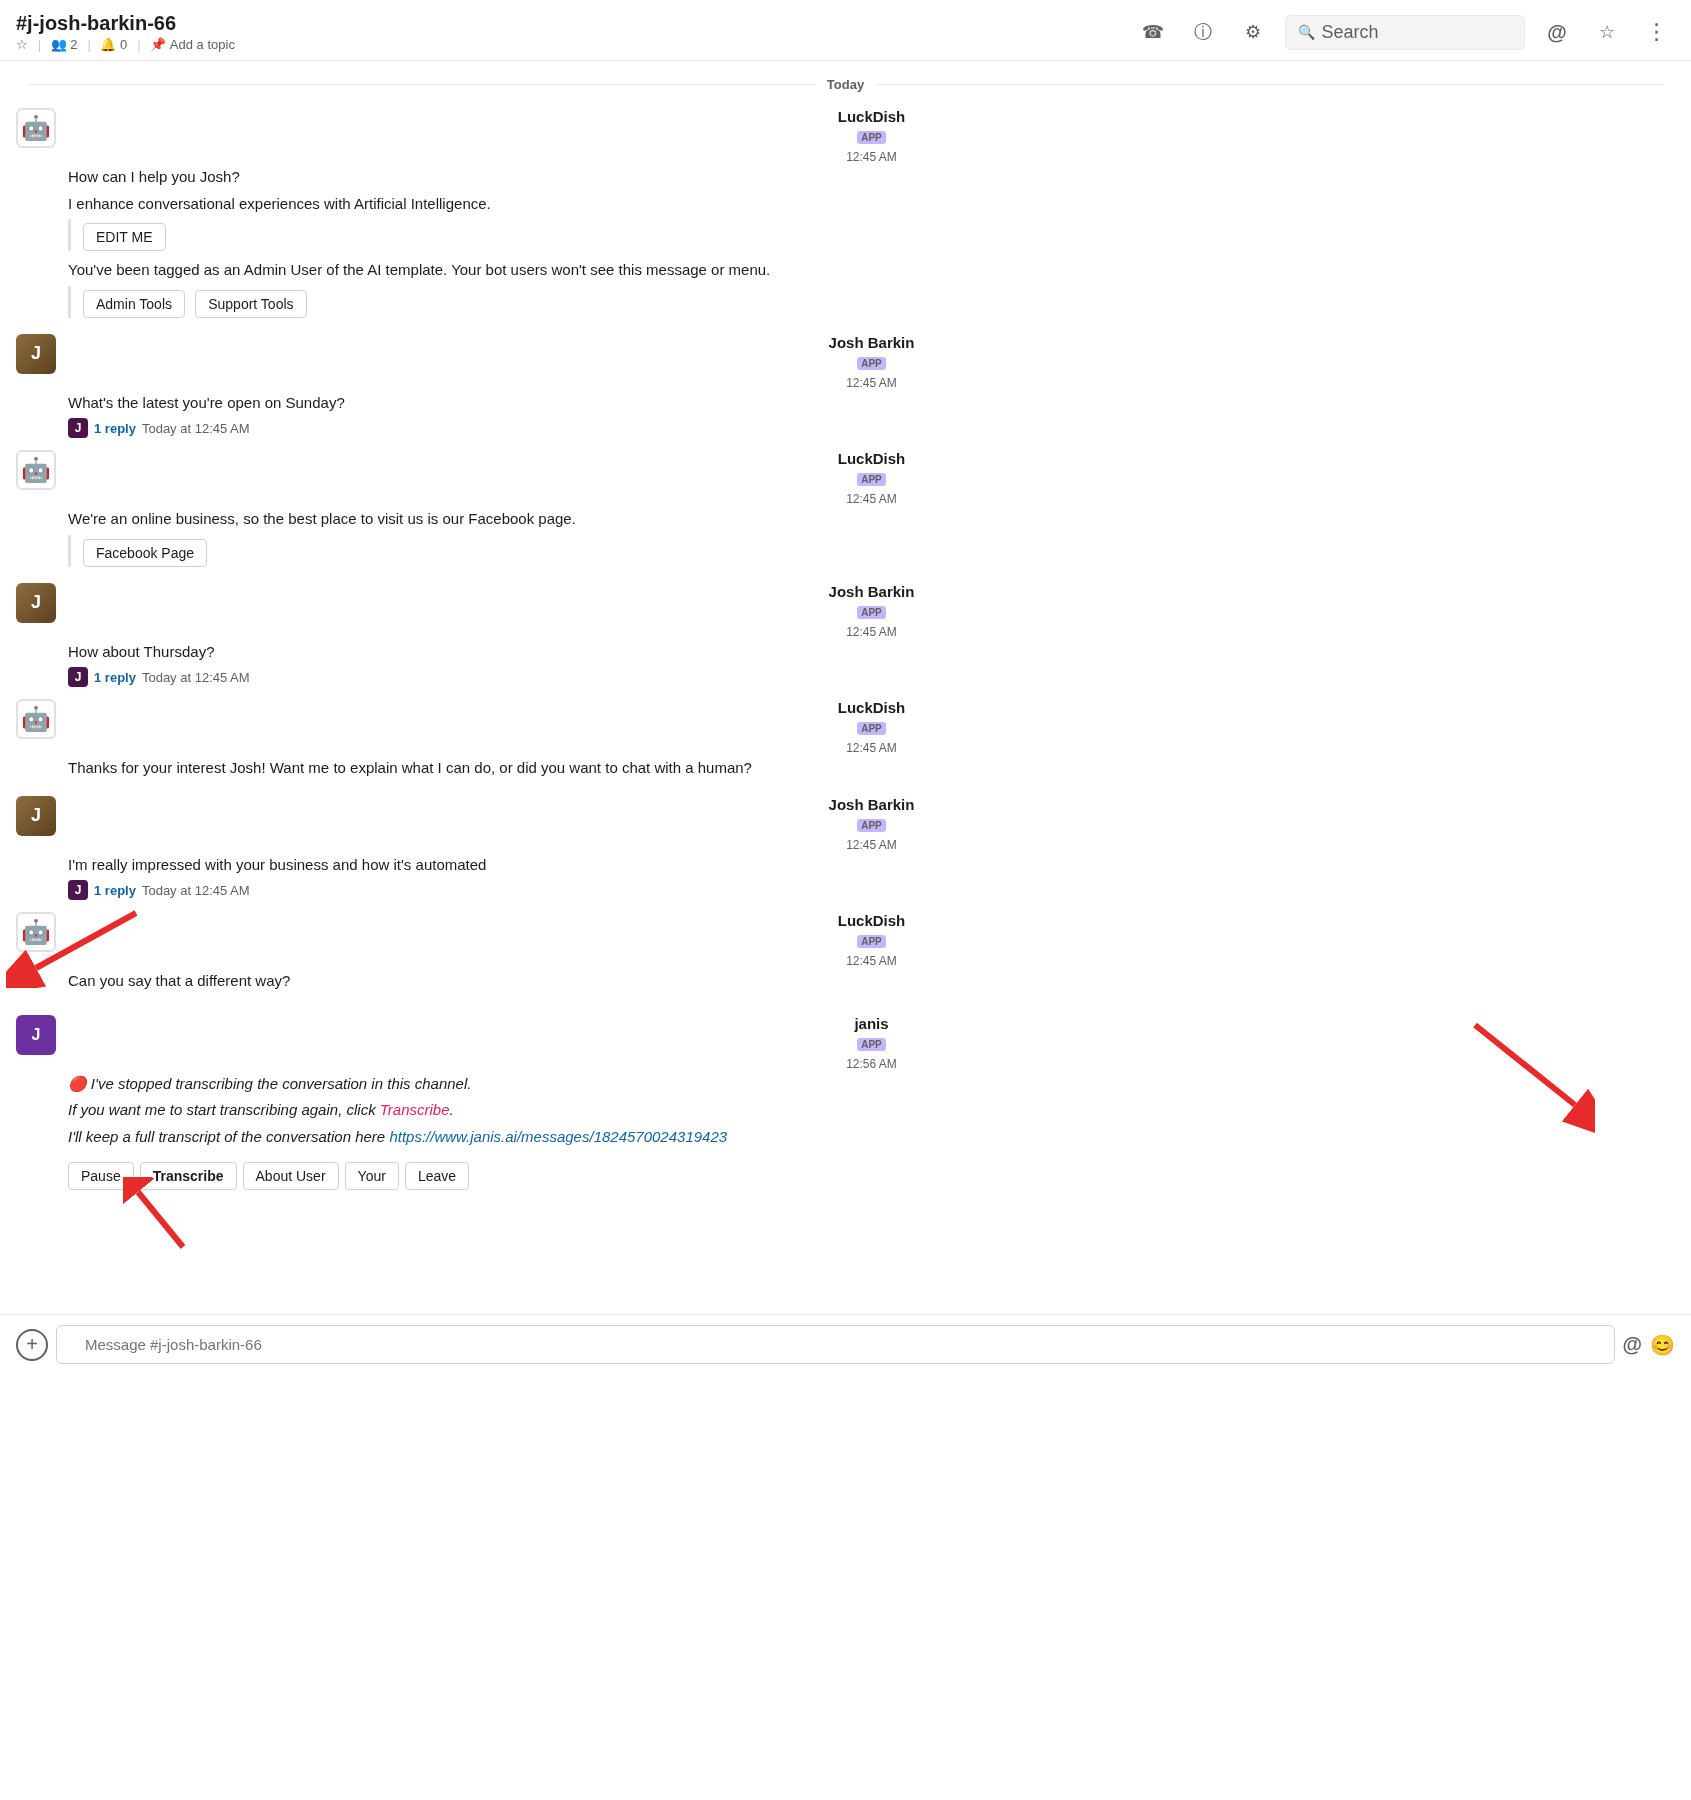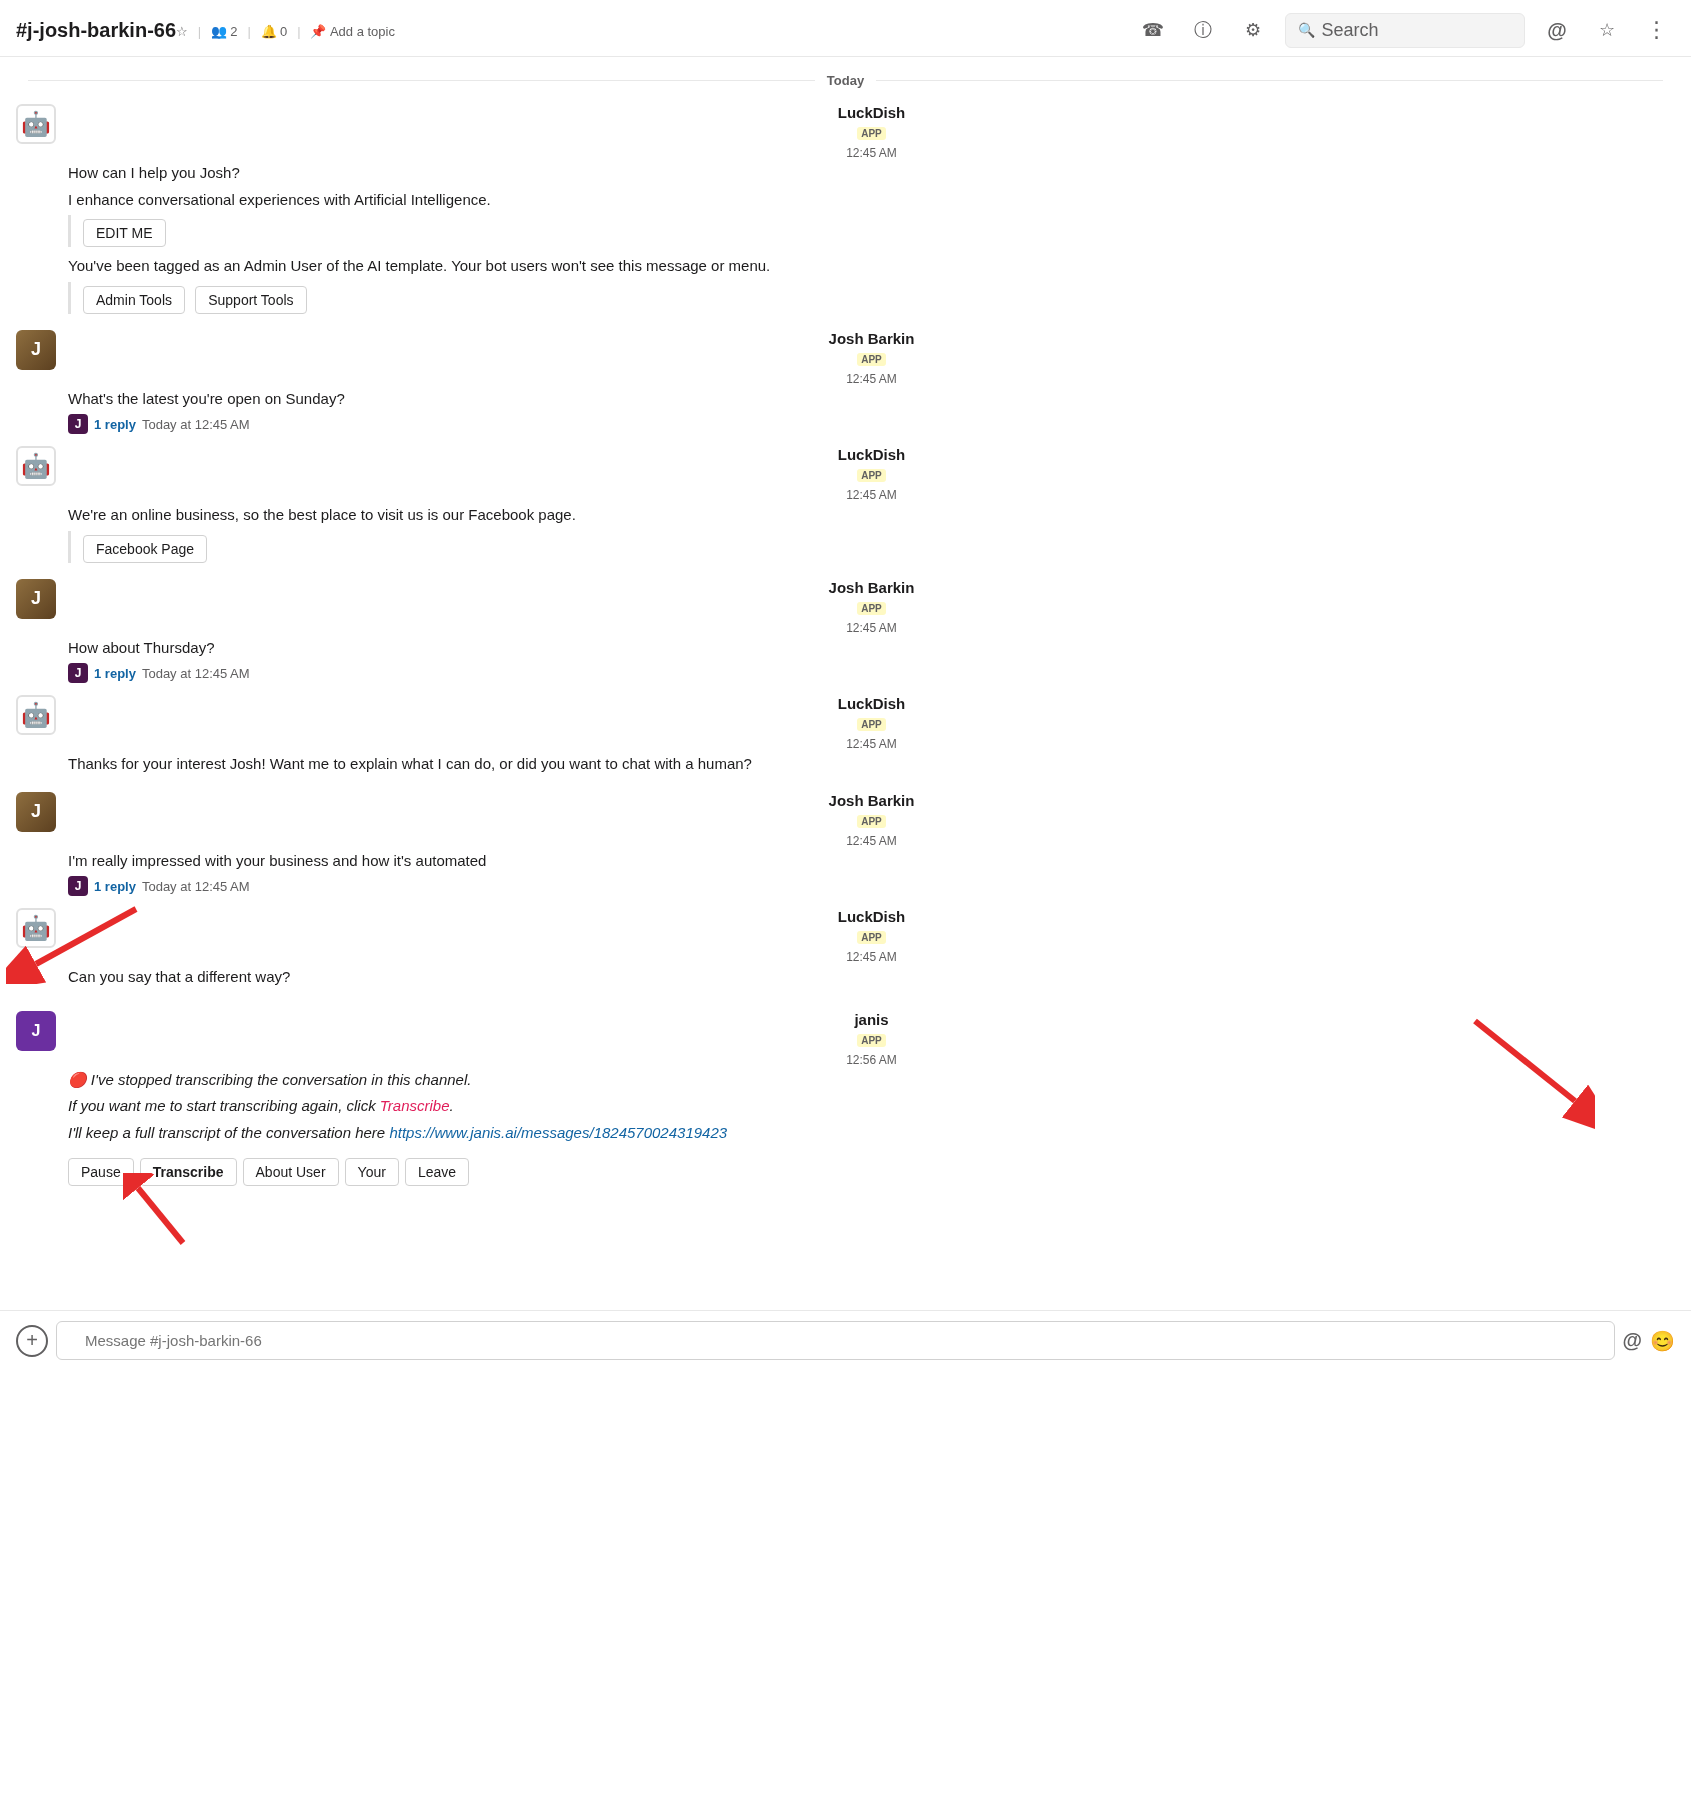--- a/index.html
+++ b/index.html
@@ -20,21 +20,21 @@
       padding: 12px 16px 8px 16px;
       border-bottom: 1px solid #e8e8e8;
       gap: 10px;
       position: sticky;
       top: 0;
       background: #fff;
       z-index: 10;
     }
     .header-left {
       display: flex;
-      flex-direction: row;
+      flex-direction: column;
       flex: 1;
     }
     .channel-name {
       font-size: 20px;
       font-weight: 900;
       color: #1d1c1d;
       display: flex;
       align-items: center;
       gap: 6px;
     }
@@ -172,21 +172,21 @@
       gap: 6px;
       margin-bottom: 2px;
       flex-direction: column;
     }
     .sender-name {
       font-weight: 700;
       font-size: 15px;
       color: #1d1c1d;
     }
     .app-badge {
-      background: #fef9c3;
+      background: #c4b5fd;
       color: #616061;
       font-size: 10px;
       font-weight: 700;
       padding: 1px 4px;
       border-radius: 3px;
       text-transform: uppercase;
     }
     .message-time {
       font-size: 12px;
       color: #616061;

